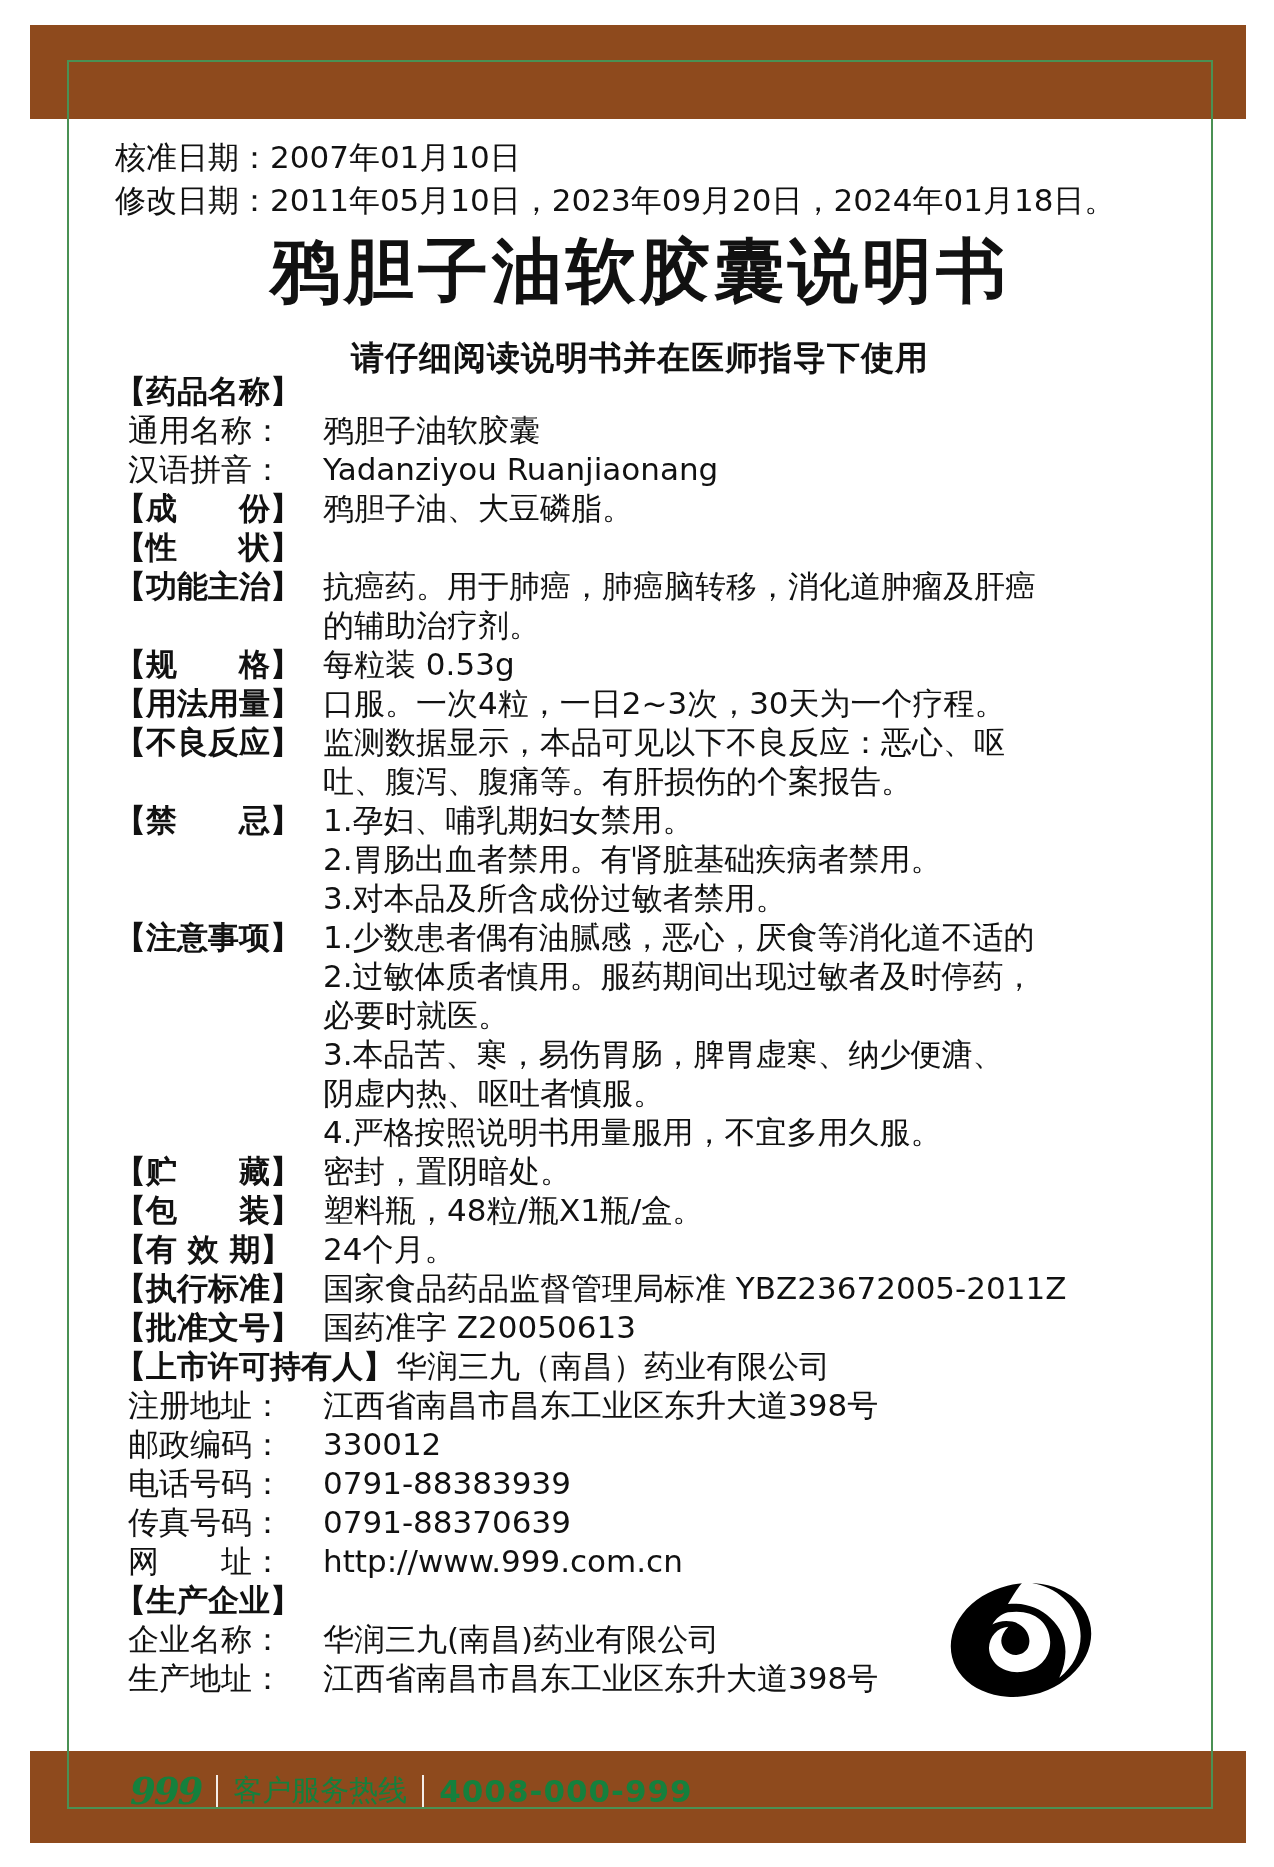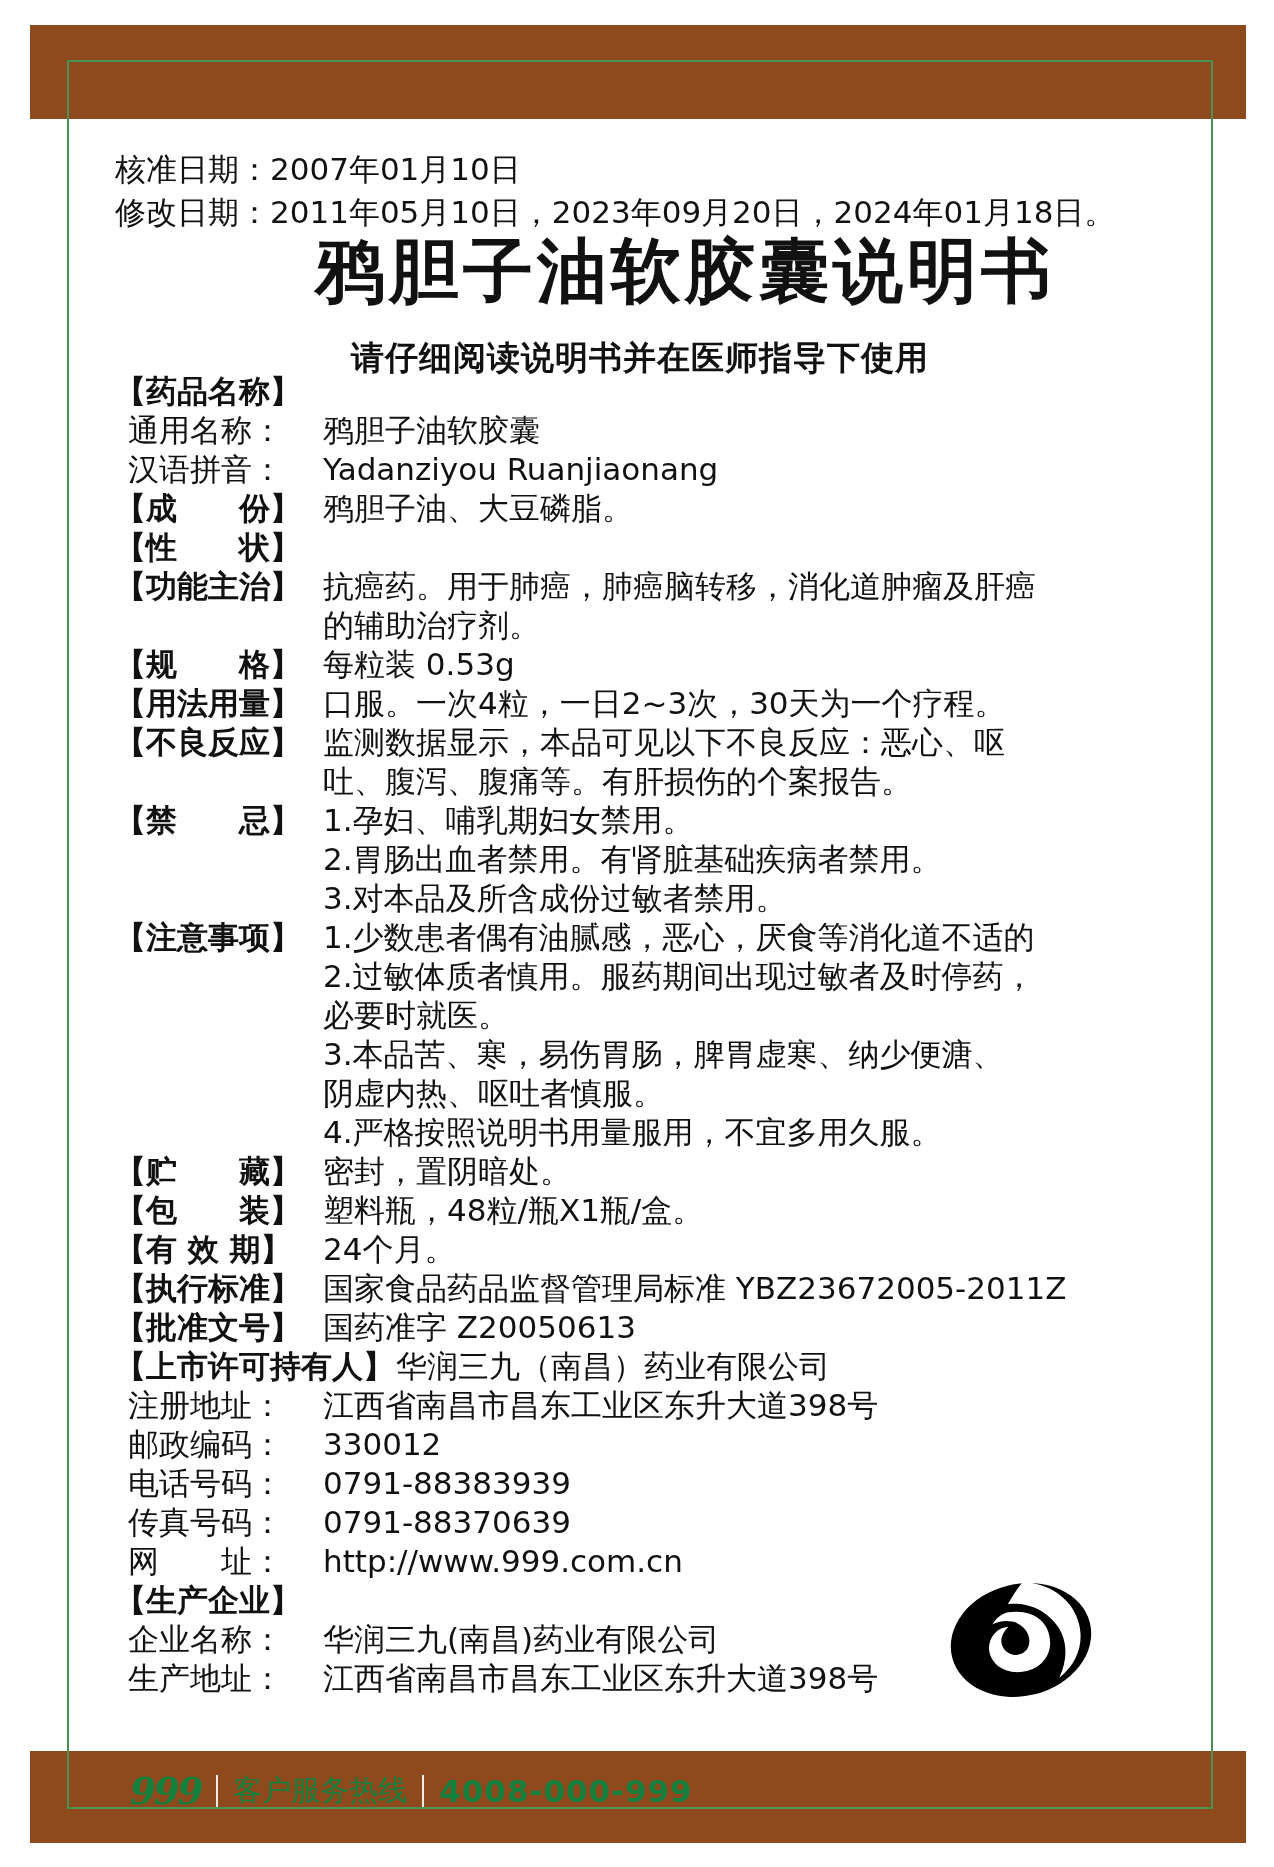--- a/index.html
+++ b/index.html
@@ -8,25 +8,25 @@
     font-family:"DejaVu Sans","Liberation Sans",sans-serif;
     color:var(--text,#111111);overflow:hidden;
   }
   .bar{position:absolute;left:30px;width:1216px;background:var(--brown,#8E4A1D);}
   .bar.top{top:25px;height:94px;}
   .bar.bottom{top:1751px;height:92px;}
   .frame{
     position:absolute;left:67px;top:60px;width:1146px;height:1749px;
     border:2px solid var(--green,#4A9154);box-sizing:border-box;pointer-events:none;
   }
-  .dates{position:absolute;left:115px;top:148px;font-size:31px;line-height:43px;}
+  .dates{position:absolute;left:115px;top:136px;font-size:31px;line-height:43px;}
   .dates .dline{white-space:pre;}
   .title{
     position:absolute;left:67px;top:226px;width:1146px;text-align:center;
-    font-size:70px;font-weight:700;letter-spacing:4px;line-height:1.3;padding-left:45px;
+    font-size:70px;font-weight:700;letter-spacing:4px;line-height:1.3;
   }
   .subtitle{
     position:absolute;left:67px;top:324px;width:1146px;text-align:center;
     font-size:33px;font-weight:700;letter-spacing:1px;margin-top:12px;
   }
   .sections{position:absolute;left:115px;top:372px;width:1100px;font-size:31px;line-height:39px;}
   .row{display:flex;align-items:flex-start;}
   .lab{flex:none;width:208px;font-weight:700;white-space:pre;}
   .row.sub .lab{font-weight:400;padding-left:13px;box-sizing:border-box;}
   .row.wide .lab{width:auto;margin-right:2px;}

